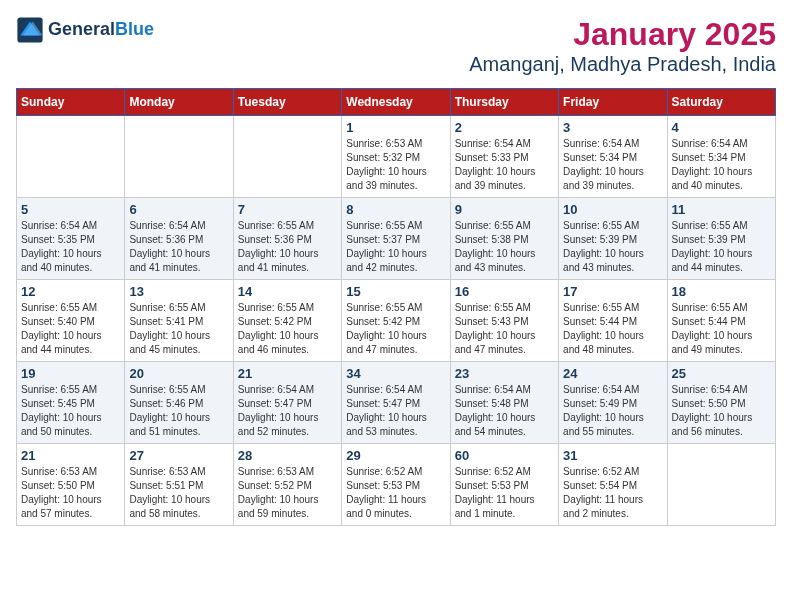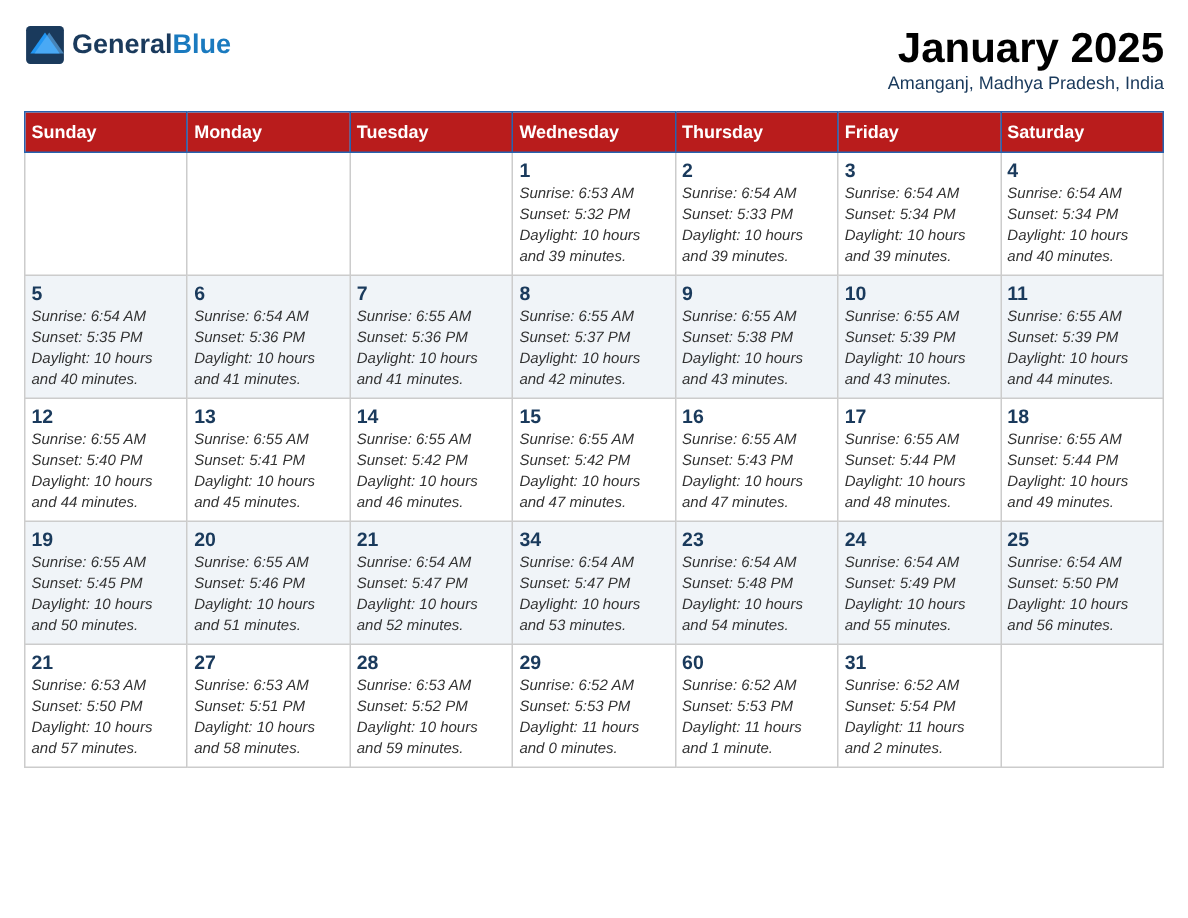--- a/index.html
+++ b/index.html
@@ -31,26 +31,26 @@
     }
     .logo-icon {
       width: 28px;
       height: 28px;
       margin-right: 4px;
     }
     .title-block {
       text-align: right;
     }
     .month-title {
-      font-size: 28px;
+      font-size: 32px;
       font-weight: bold;
-      color: #000000;
+      color: #be185d;
     }
     .location {
-      font-size: 12px;
+      font-size: 20px;
       color: #1a3a5c;
       margin-left: 28px;
     }
     .calendar {
       width: 100%;
       border-collapse: collapse;
       font-size: 11px;
     }
     .calendar thead th {
       background: #b91c1c;
@@ -72,21 +72,20 @@
       font-size: 13px;
       font-weight: bold;
       color: #1a3a5c;
       display: block;
       margin-bottom: 2px;
     }
     .day-info {
       font-size: 10px;
       color: #333;
       line-height: 1.4;
-      font-style: italic;
     }
     .empty-cell {
       background: #f9f9f9;
     }
     tbody tr:nth-child(odd) td {
       background: #fff;
     }
     tbody tr:nth-child(even) td {
       background: #f0f4f8;
     }

